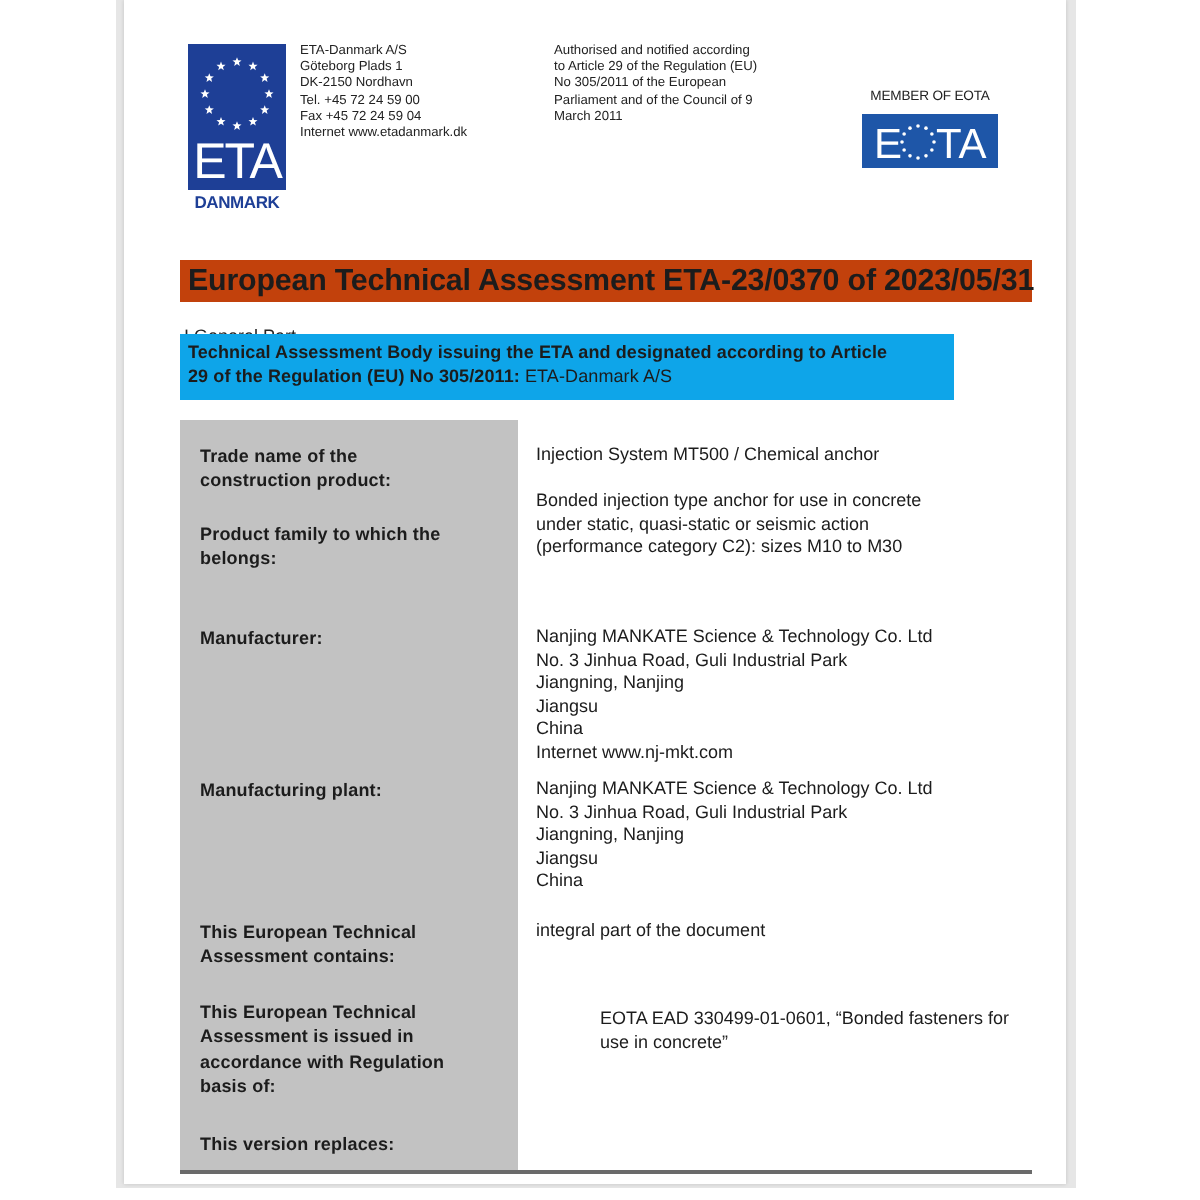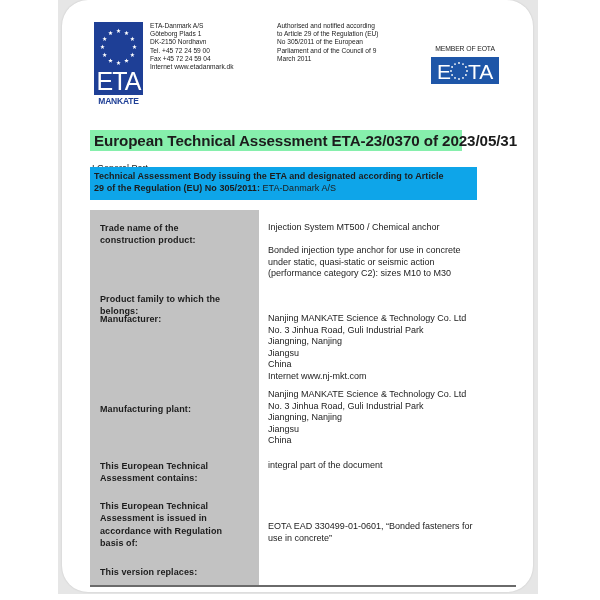--- a/index.html
+++ b/index.html
@@ -6,21 +6,21 @@
   body {
     width:600px; height:600px; background:#ffffff; position:relative; overflow:hidden;
     font-family:"Liberation Sans", sans-serif; color:#1a1a1a;
   }
   .page-shadow {
     position:absolute; left:58px; top:-2px; width:480px; height:596px;
     background:#e6e6e6;
   }
   .page {
     position:absolute; left:62px; top:0; width:471px; height:592px;
-    background:#ffffff; box-shadow:0 0 2px rgba(0,0,0,0.15);border-radius:26px;
+    background:#ffffff; box-shadow:0 0 2px rgba(0,0,0,0.15);
   }
   
   .eta-logo { position:absolute; left:32px; top:22px; width:49px; }
   .eta-box {
     width:49px; height:73px; background:#1e3f96; position:relative;
   }
   .eta-stars { position:absolute; left:0; top:0; width:49px; height:50px; }
   .eta-text {
     position:absolute; left:0; right:0; top:46px; text-align:center;
     color:#ffffff; font-size:25px; letter-spacing:-1px; line-height:26px;
@@ -33,21 +33,21 @@
   .address { position:absolute; left:88px; top:22px; font-size:6.6px; line-height:8.2px; color:#222; }
   .authorised { position:absolute; left:215px; top:22px; width:130px; font-size:6.6px; line-height:8.2px; color:#222; }
   .eota { position:absolute; left:367px; top:45px; width:72px; }
   .eota-member { font-size:6.8px; color:#222; text-align:center; letter-spacing:-0.1px; }
   .eota-box {
     margin-top:5px; margin-left:2px; width:68px; height:27px; background:#1e56a8; position:relative;
   }
   .eota-box svg { position:absolute; left:0; top:0; }
   
   .title-bar {
-    position:absolute; left:28px; top:130px; width:372px; height:21px; background:#86efac;
+    position:absolute; left:28px; top:130px; width:426px; height:21px; background:#c2410c;
   }
   .title {
     position:absolute; left:4px; top:2px; font-size:15.2px; font-weight:bold; color:#1c1c1c; white-space:nowrap;
     letter-spacing:-0.1px;
   }
   .section-label { position:absolute; left:30px; top:163px; font-size:9px; color:#222; }
   .tab-header {
     position:absolute; left:28px; top:167px; width:387px; height:33px; background:#0ea5e9;
   }
   .tab-header-text {
@@ -87,21 +87,21 @@
           <polygon points="32.50,36.46 33.09,38.04 34.78,38.11 33.46,39.17 33.91,40.80 32.50,39.86 31.09,40.80 31.54,39.17 30.22,38.11 31.91,38.04" fill="#ffffff"></polygon>
           <polygon points="24.50,38.60 25.09,40.18 26.78,40.26 25.46,41.31 25.91,42.94 24.50,42.01 23.09,42.94 23.54,41.31 22.22,40.26 23.91,40.18" fill="#ffffff"></polygon>
           <polygon points="16.50,36.46 17.09,38.04 18.78,38.11 17.46,39.17 17.91,40.80 16.50,39.86 15.09,40.80 15.54,39.17 14.22,38.11 15.91,38.04" fill="#ffffff"></polygon>
           <polygon points="10.64,30.60 11.24,32.18 12.93,32.26 11.60,33.31 12.05,34.94 10.64,34.01 9.23,34.94 9.68,33.31 8.36,32.26 10.05,32.18" fill="#ffffff"></polygon>
           <polygon points="8.50,22.60 9.09,24.18 10.78,24.26 9.46,25.31 9.91,26.94 8.50,26.01 7.09,26.94 7.54,25.31 6.22,24.26 7.91,24.18" fill="#ffffff"></polygon>
           <polygon points="10.64,14.60 11.24,16.18 12.93,16.26 11.60,17.31 12.05,18.94 10.64,18.01 9.23,18.94 9.68,17.31 8.36,16.26 10.05,16.18" fill="#ffffff"></polygon>
           <polygon points="16.50,8.74 17.09,10.33 18.78,10.40 17.46,11.46 17.91,13.09 16.50,12.15 15.09,13.09 15.54,11.46 14.22,10.40 15.91,10.33" fill="#ffffff"></polygon>
         </svg>
       <div class="eta-text">ETA</div>
     </div>
-    <div class="eta-danmark">MANKATE</div>
+    <div class="eta-danmark">DANMARK</div>
   </div>
 
   <div class="address">
     <div>ETA-Danmark A/S</div>
     <div>Göteborg Plads 1</div>
     <div>DK-2150 Nordhavn</div>
     <div>Tel. +45 72 24 59 00</div>
     <div>Fax +45 72 24 59 04</div>
     <div>Internet www.etadanmark.dk</div>
   </div>
@@ -155,41 +155,41 @@
   <div class="bottom-rule"></div>
 
   <div id="rows">
       <div class="row-label" style="top: 222px;">
         <div>Trade name of the</div>
         <div>construction product:</div>
       </div>
       <div class="row-value" style="top: 222px;">
         <div>Injection System MT500 / Chemical anchor</div>
       </div>
-      <div class="row-label" style="top: 261px; margin-top: 32px;">
+      <div class="row-label" style="top: 261px;">
         <div>Product family to which the</div>
         <div>belongs:</div>
       </div>
       <div class="row-value" style="top: 245px;">
         <div>Bonded injection type anchor for use in concrete</div>
         <div>under static, quasi-static or seismic action</div>
         <div>(performance category C2): sizes M10 to M30</div>
       </div>
       <div class="row-label" style="top: 313px;">
         <div>Manufacturer:</div>
       </div>
       <div class="row-value" style="top: 313px;">
         <div>Nanjing MANKATE Science &amp; Technology Co. Ltd</div>
         <div>No. 3 Jinhua Road, Guli Industrial Park</div>
         <div>Jiangning, Nanjing</div>
         <div>Jiangsu</div>
         <div>China</div>
         <div>Internet www.nj-mkt.com</div>
       </div>
-      <div class="row-label" style="top: 403px;">
+      <div class="row-label" style="top: 389px;">
         <div>Manufacturing plant:</div>
       </div>
       <div class="row-value" style="top: 389px;">
         <div>Nanjing MANKATE Science &amp; Technology Co. Ltd</div>
         <div>No. 3 Jinhua Road, Guli Industrial Park</div>
         <div>Jiangning, Nanjing</div>
         <div>Jiangsu</div>
         <div>China</div>
       </div>
       <div class="row-label" style="top: 460px;">
@@ -198,21 +198,21 @@
       </div>
       <div class="row-value" style="top: 460px;">
         <div>integral part of the document</div>
       </div>
       <div class="row-label" style="top: 500px; line-height: 12.3px;">
         <div>This European Technical</div>
         <div>Assessment is issued in</div>
         <div>accordance with Regulation</div>
         <div>basis of:</div>
       </div>
-      <div class="row-value" style="top: 521px;">
+      <div class="row-value" style="top: 504px; margin-left: 32px;">
         <div>EOTA EAD 330499-01-0601, “Bonded fasteners for</div>
         <div>use in concrete”</div>
       </div>
       <div class="row-label" style="top: 566px;">
         <div>This version replaces:</div>
       </div>
       <div class="row-value" style="top: 566px;"></div>
     </div>
 </div>
 

